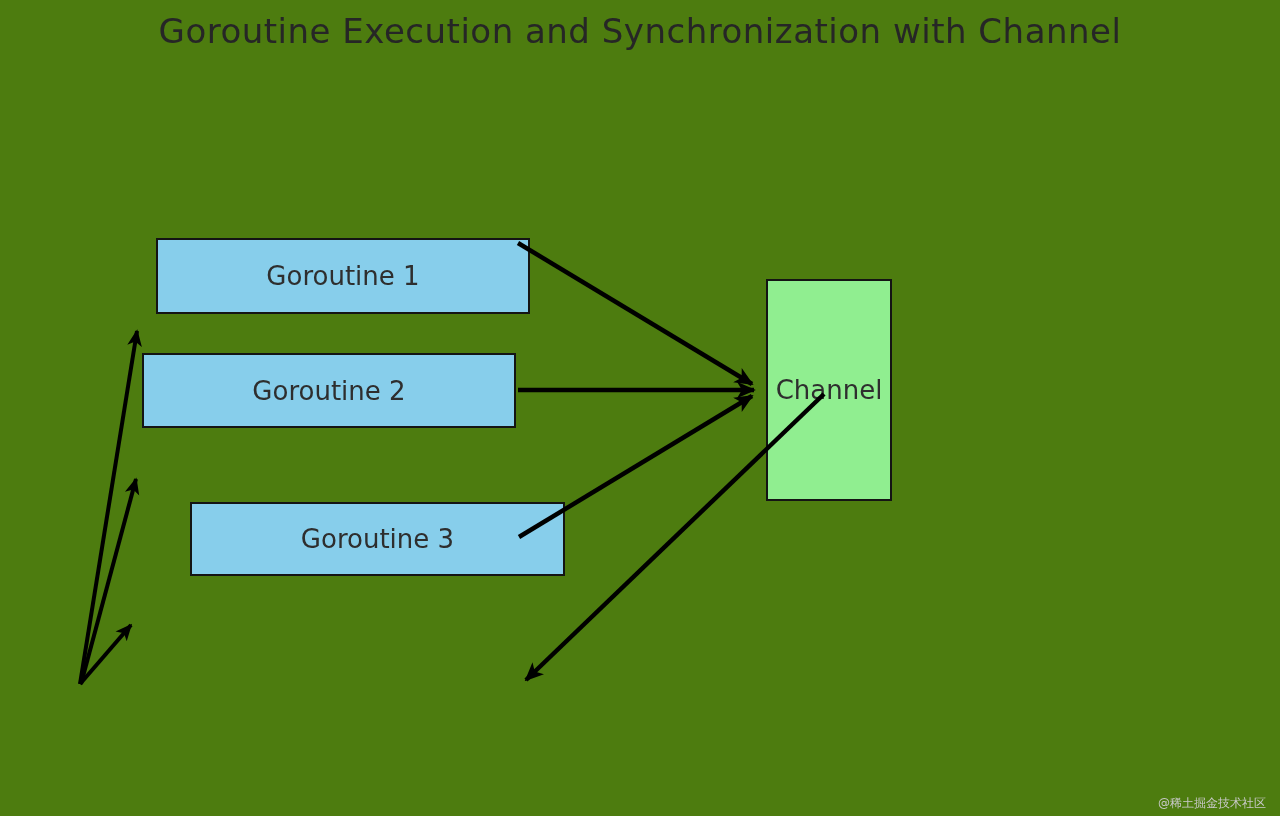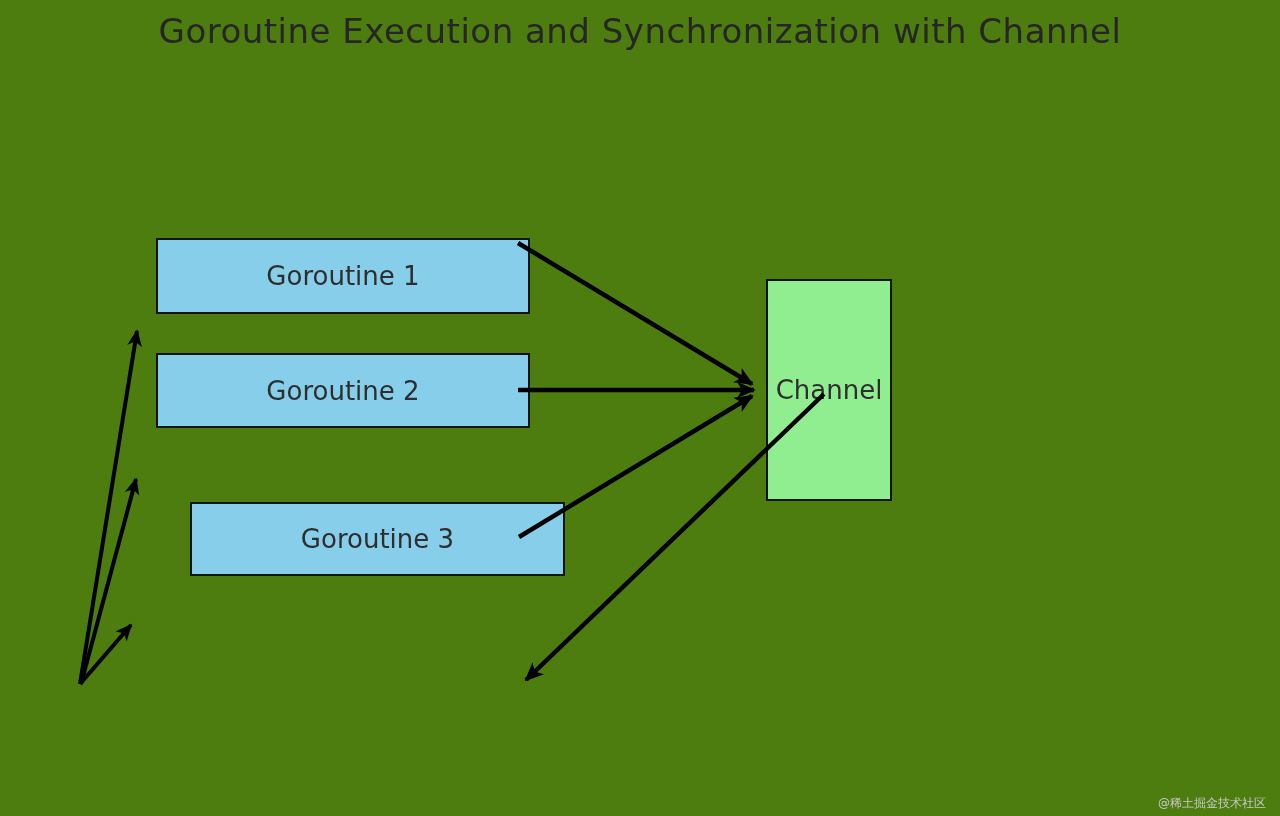--- a/index.html
+++ b/index.html
@@ -29,21 +29,21 @@
     display: flex;
     align-items: center;
     justify-content: center;
     border: 2.5px solid #141414;
     font-size: 26px;
     color: #2e2e2e;
     z-index: 1;
   }
 
   .node-g1   { left: 156px; top: 204px; width: 374px; height: 76px; margin-top: 34px; }
-  .node-g2   { left: 156px; top: 353px; width: 374px; height: 75px; }
+  .node-g2   { left: 142px; top: 353px; width: 374px; height: 75px; }
   .node-g3   { left: 142px; top: 502px; width: 375px; height: 74px; }
   .node-main { left: 142px; top: 651px; width: 375px; height: 74px; }
   .node-channel { left: 766px; top: 279px; width: 126px; height: 222px; }
 
   .arrow-layer {
     position: absolute;
     left: 0; top: 0;
     width: 1280px; height: 816px;
     z-index: 3;
     pointer-events: none;

